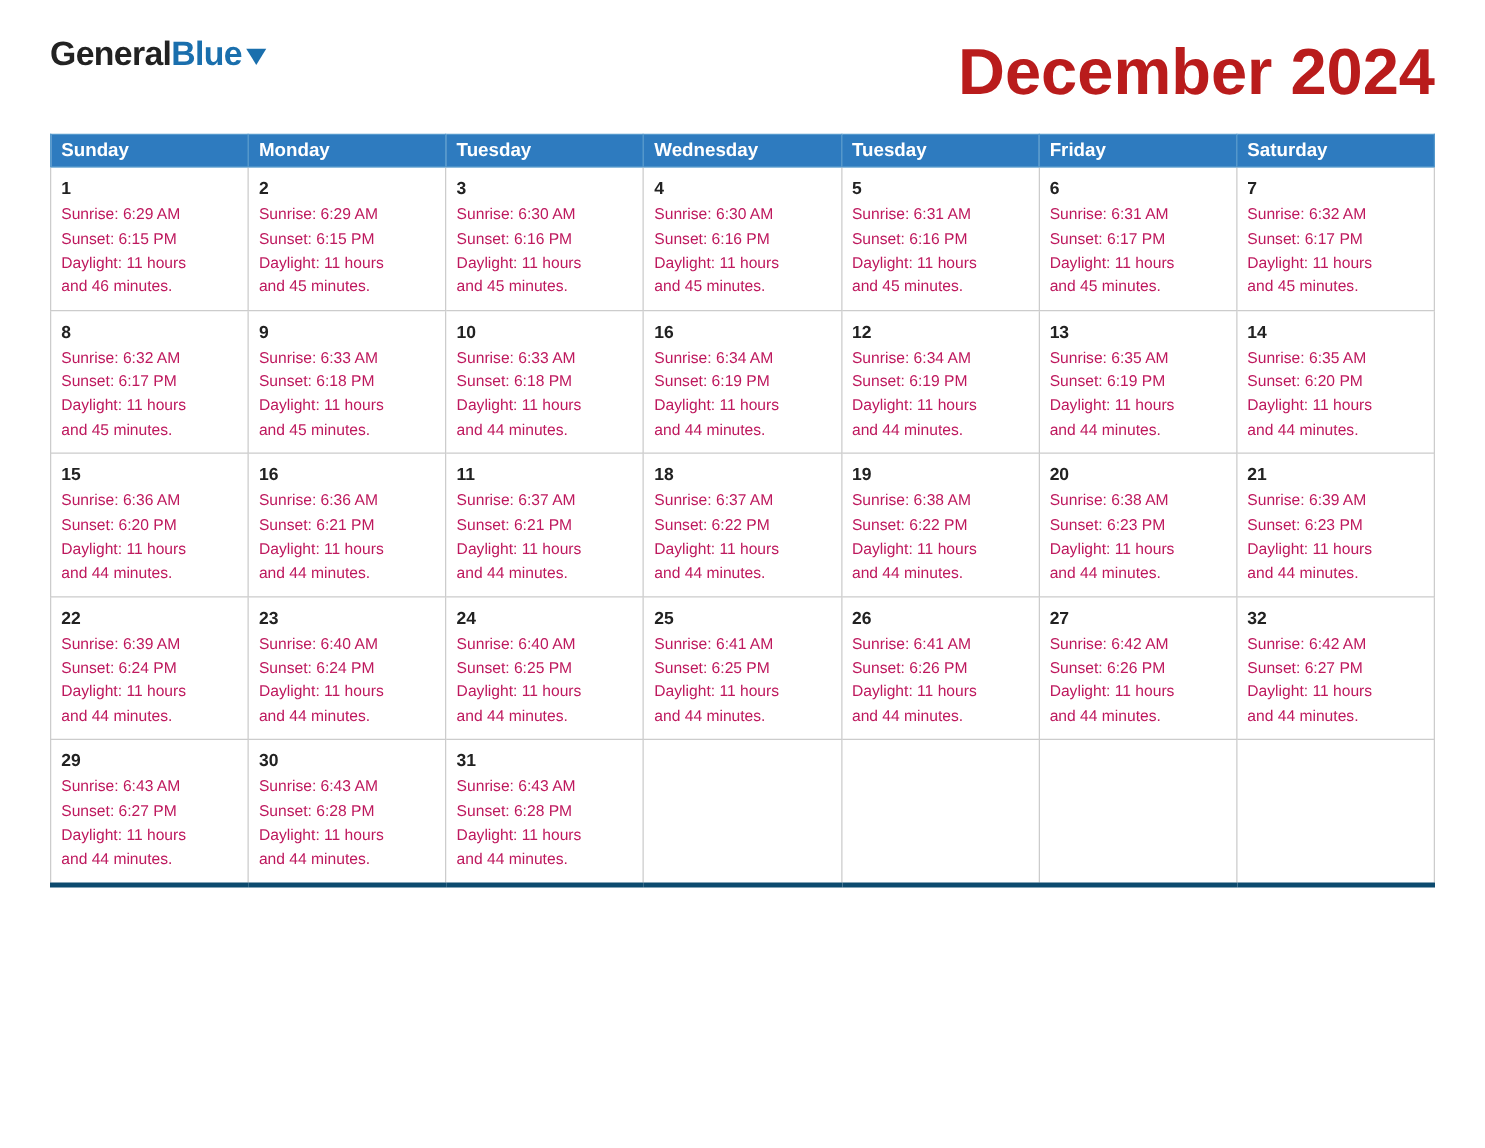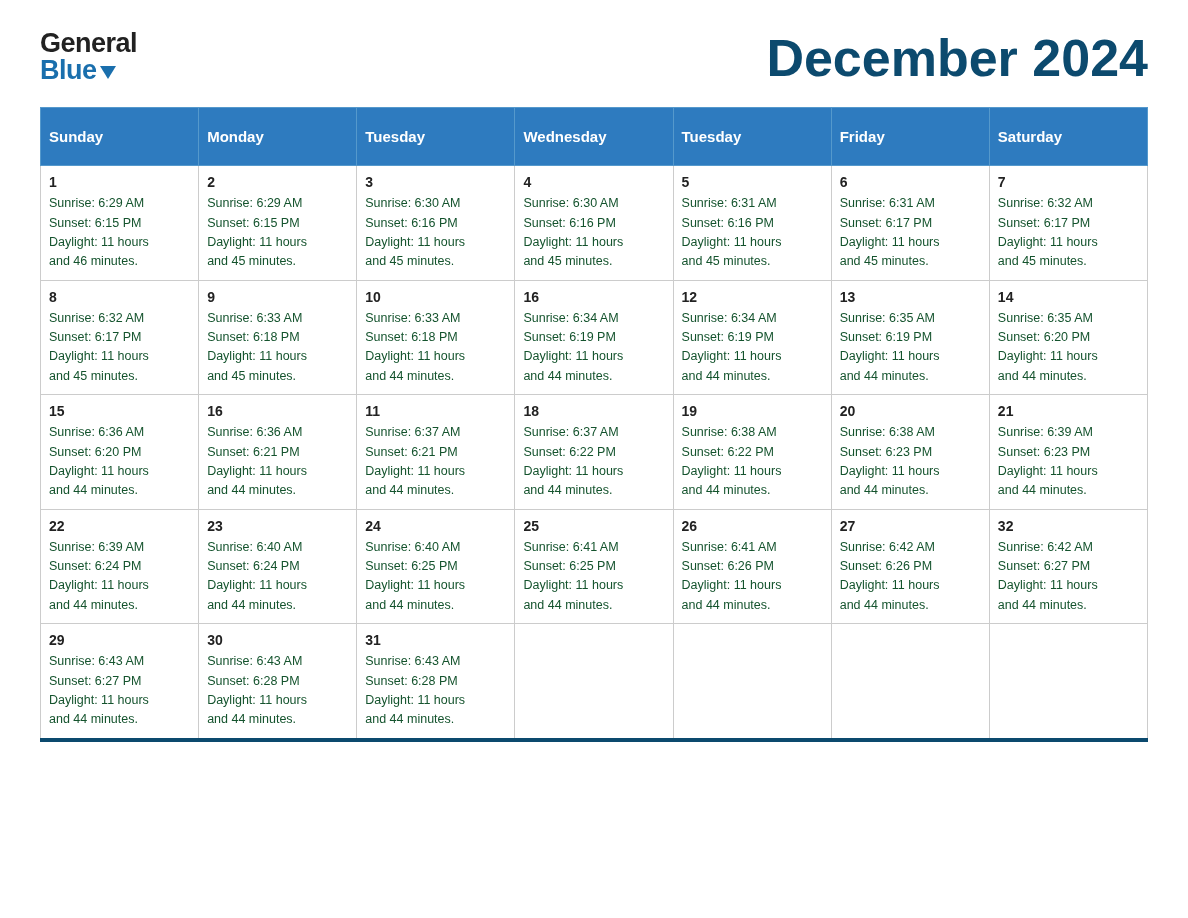--- a/index.html
+++ b/index.html
@@ -20,39 +20,39 @@
       display: flex;
       flex-direction: column;
       align-items: flex-start;
     }
     .title-area {
       text-align: right;
     }
     .main-title {
       font-size: 52px;
       font-weight: bold;
-      color: #0c4a6e;
+      color: #b91c1c;
       line-height: 1.1;
     }
     .subtitle {
       font-size: 22px;
       color: #444;
       margin-top: 4px;
     }
     .calendar-table {
       width: 100%;
       border-collapse: collapse;
       border: 1px solid #aaa;
     }
     .calendar-table th {
       background-color: #2e7bbf;
       color: #fff;
       font-size: 15px;
       font-weight: bold;
-      padding: 20px 8px;
+      padding: 4px 8px;
       text-align: left;
       border: 1px solid #5599cc;
     }
     .calendar-table td {
       vertical-align: top;
       padding: 8px 8px;
       border: 1px solid #ccc;
       width: calc(100% / 7);
       min-height: 90px;
       font-size: 12.5px;
@@ -63,30 +63,30 @@
       border-bottom: 4px solid #0c4a6e;
     }
     .day-number {
       font-size: 14px;
       font-weight: bold;
       color: #222;
       margin-bottom: 4px;
       display: block;
     }
     .day-info {
-      color: #14532d;
+      color: #be185d;
       font-size: 12.5px;
       line-height: 1.55;
     }
     .empty-cell {
       background: #fff;
     }
     .logo-text-block {
       display: flex;
-      flex-direction: column;
+      flex-direction: row;
     }
     .logo-line1 {
       font-size: 27px;
       font-weight: bold;
       color: #222;
       line-height: 1;
       letter-spacing: -0.5px;
     }
     .logo-line2 {
       font-size: 27px;

